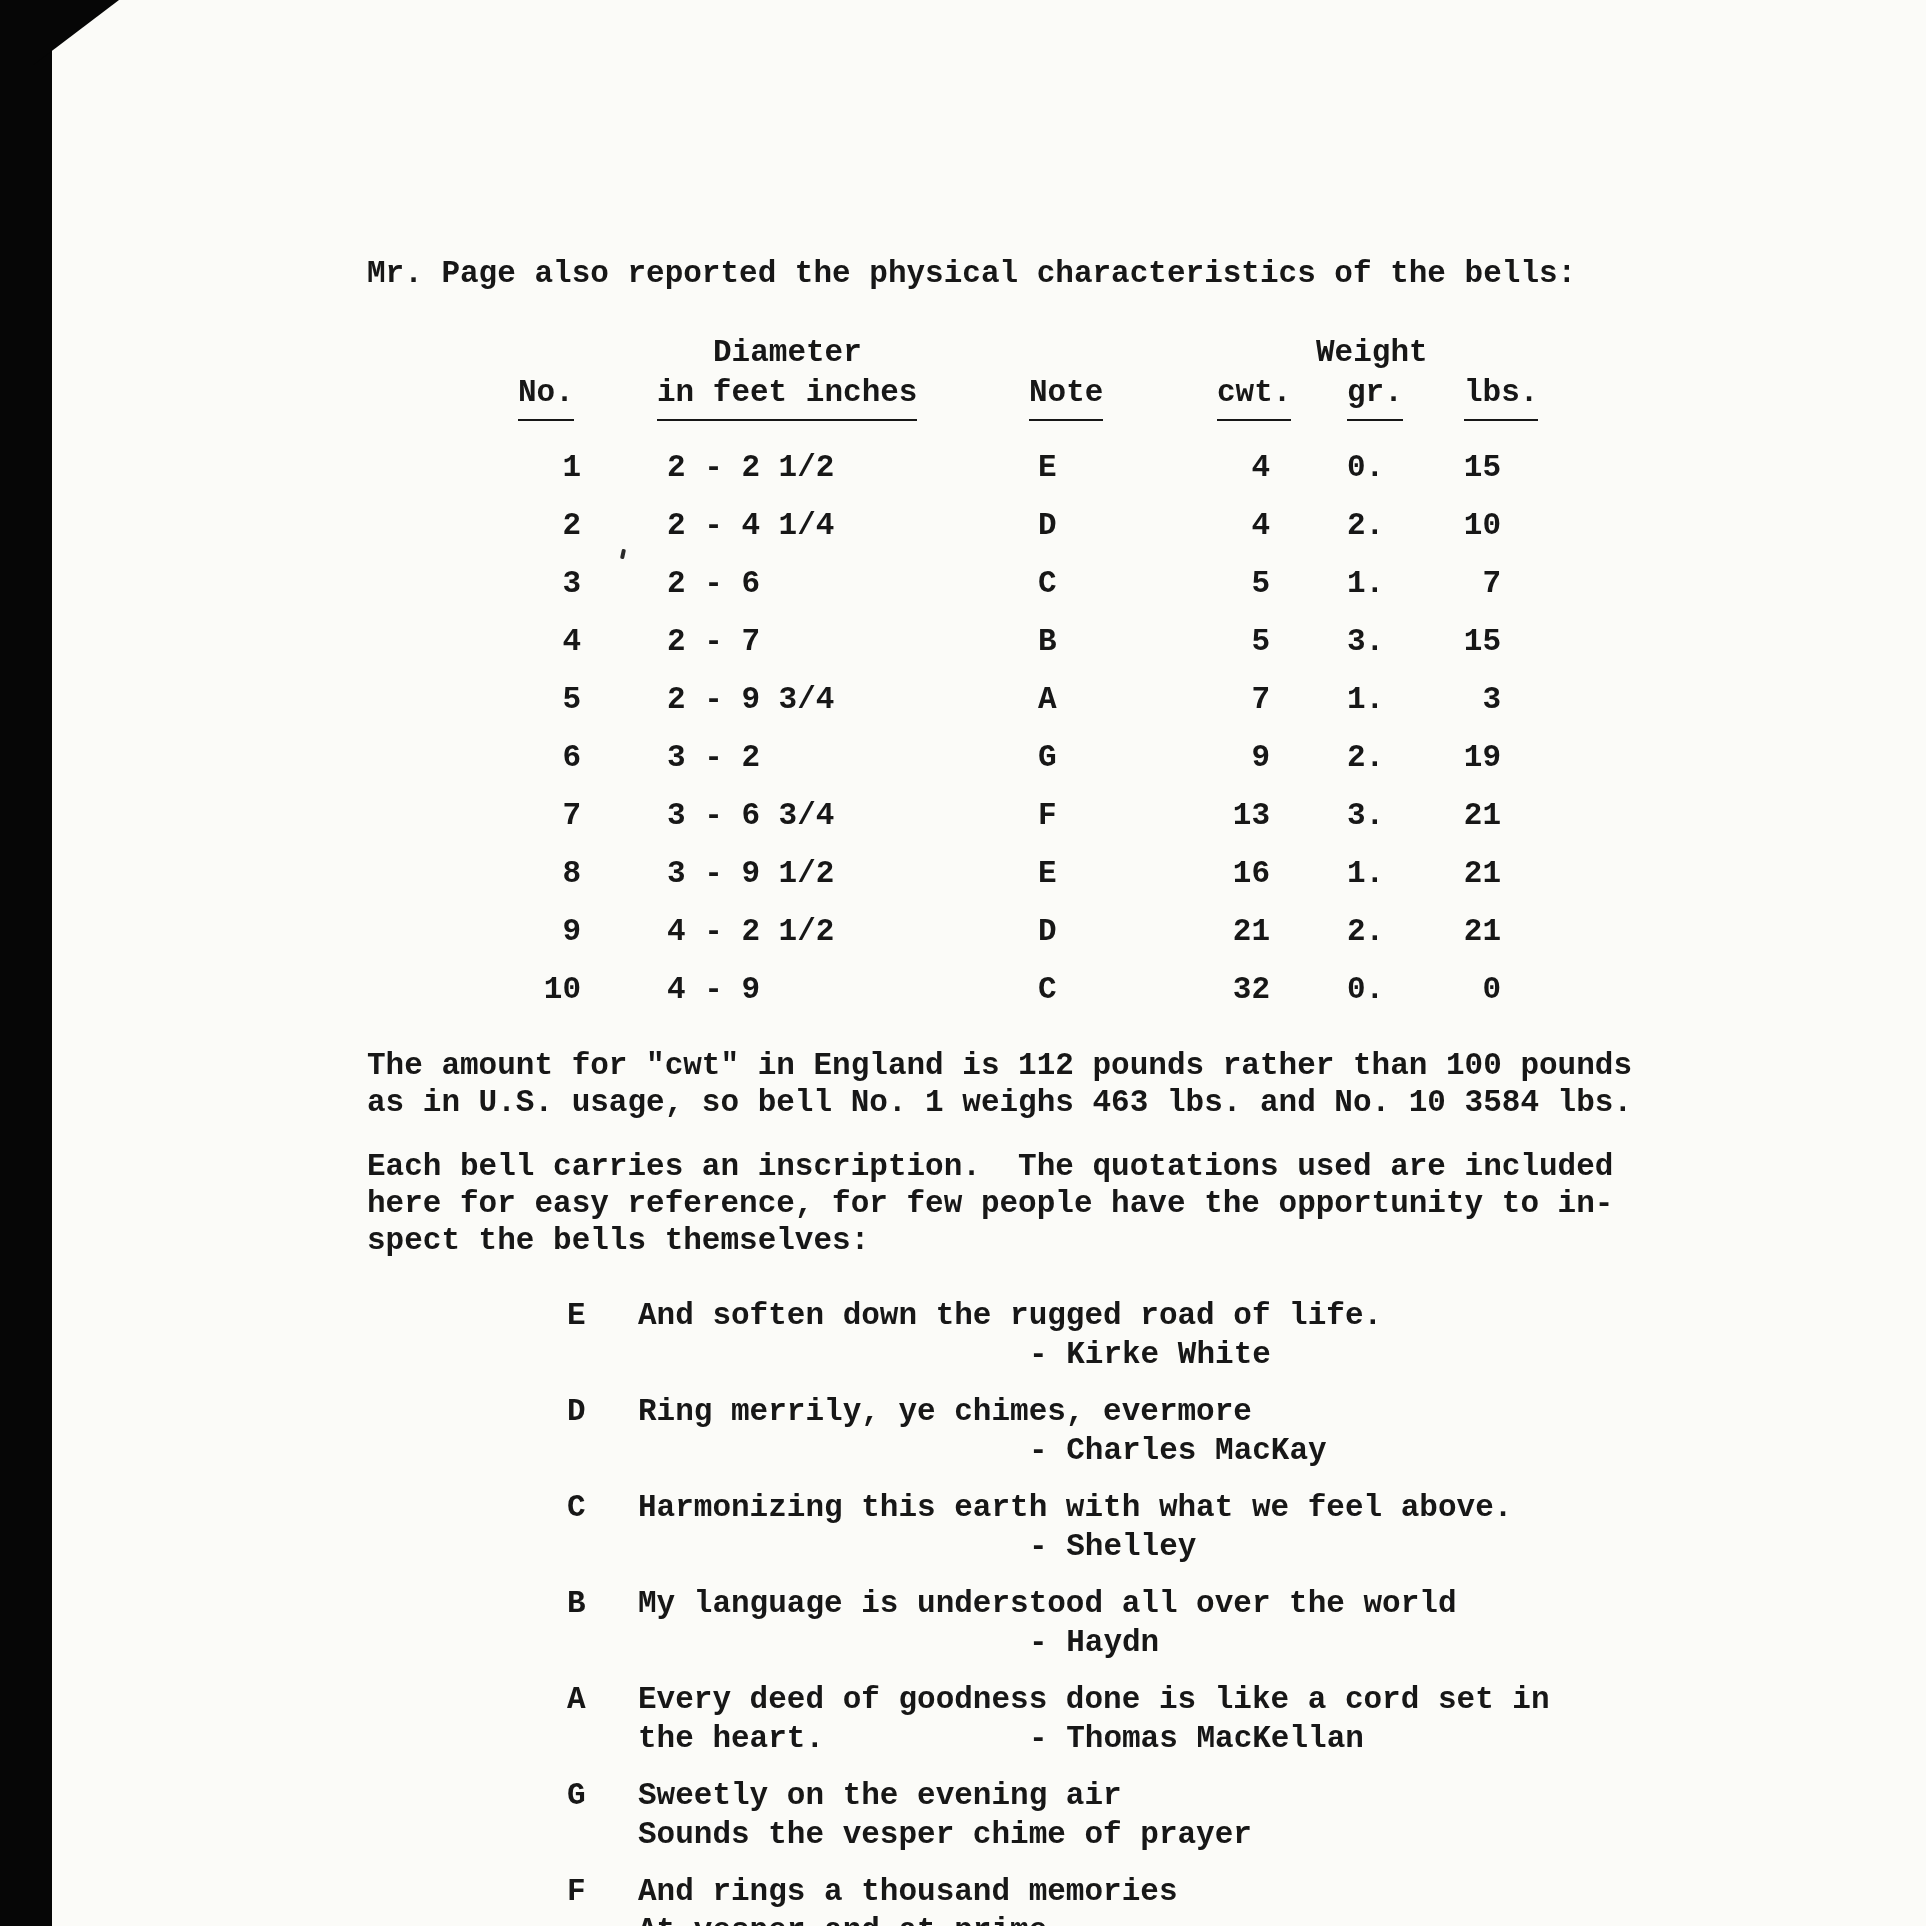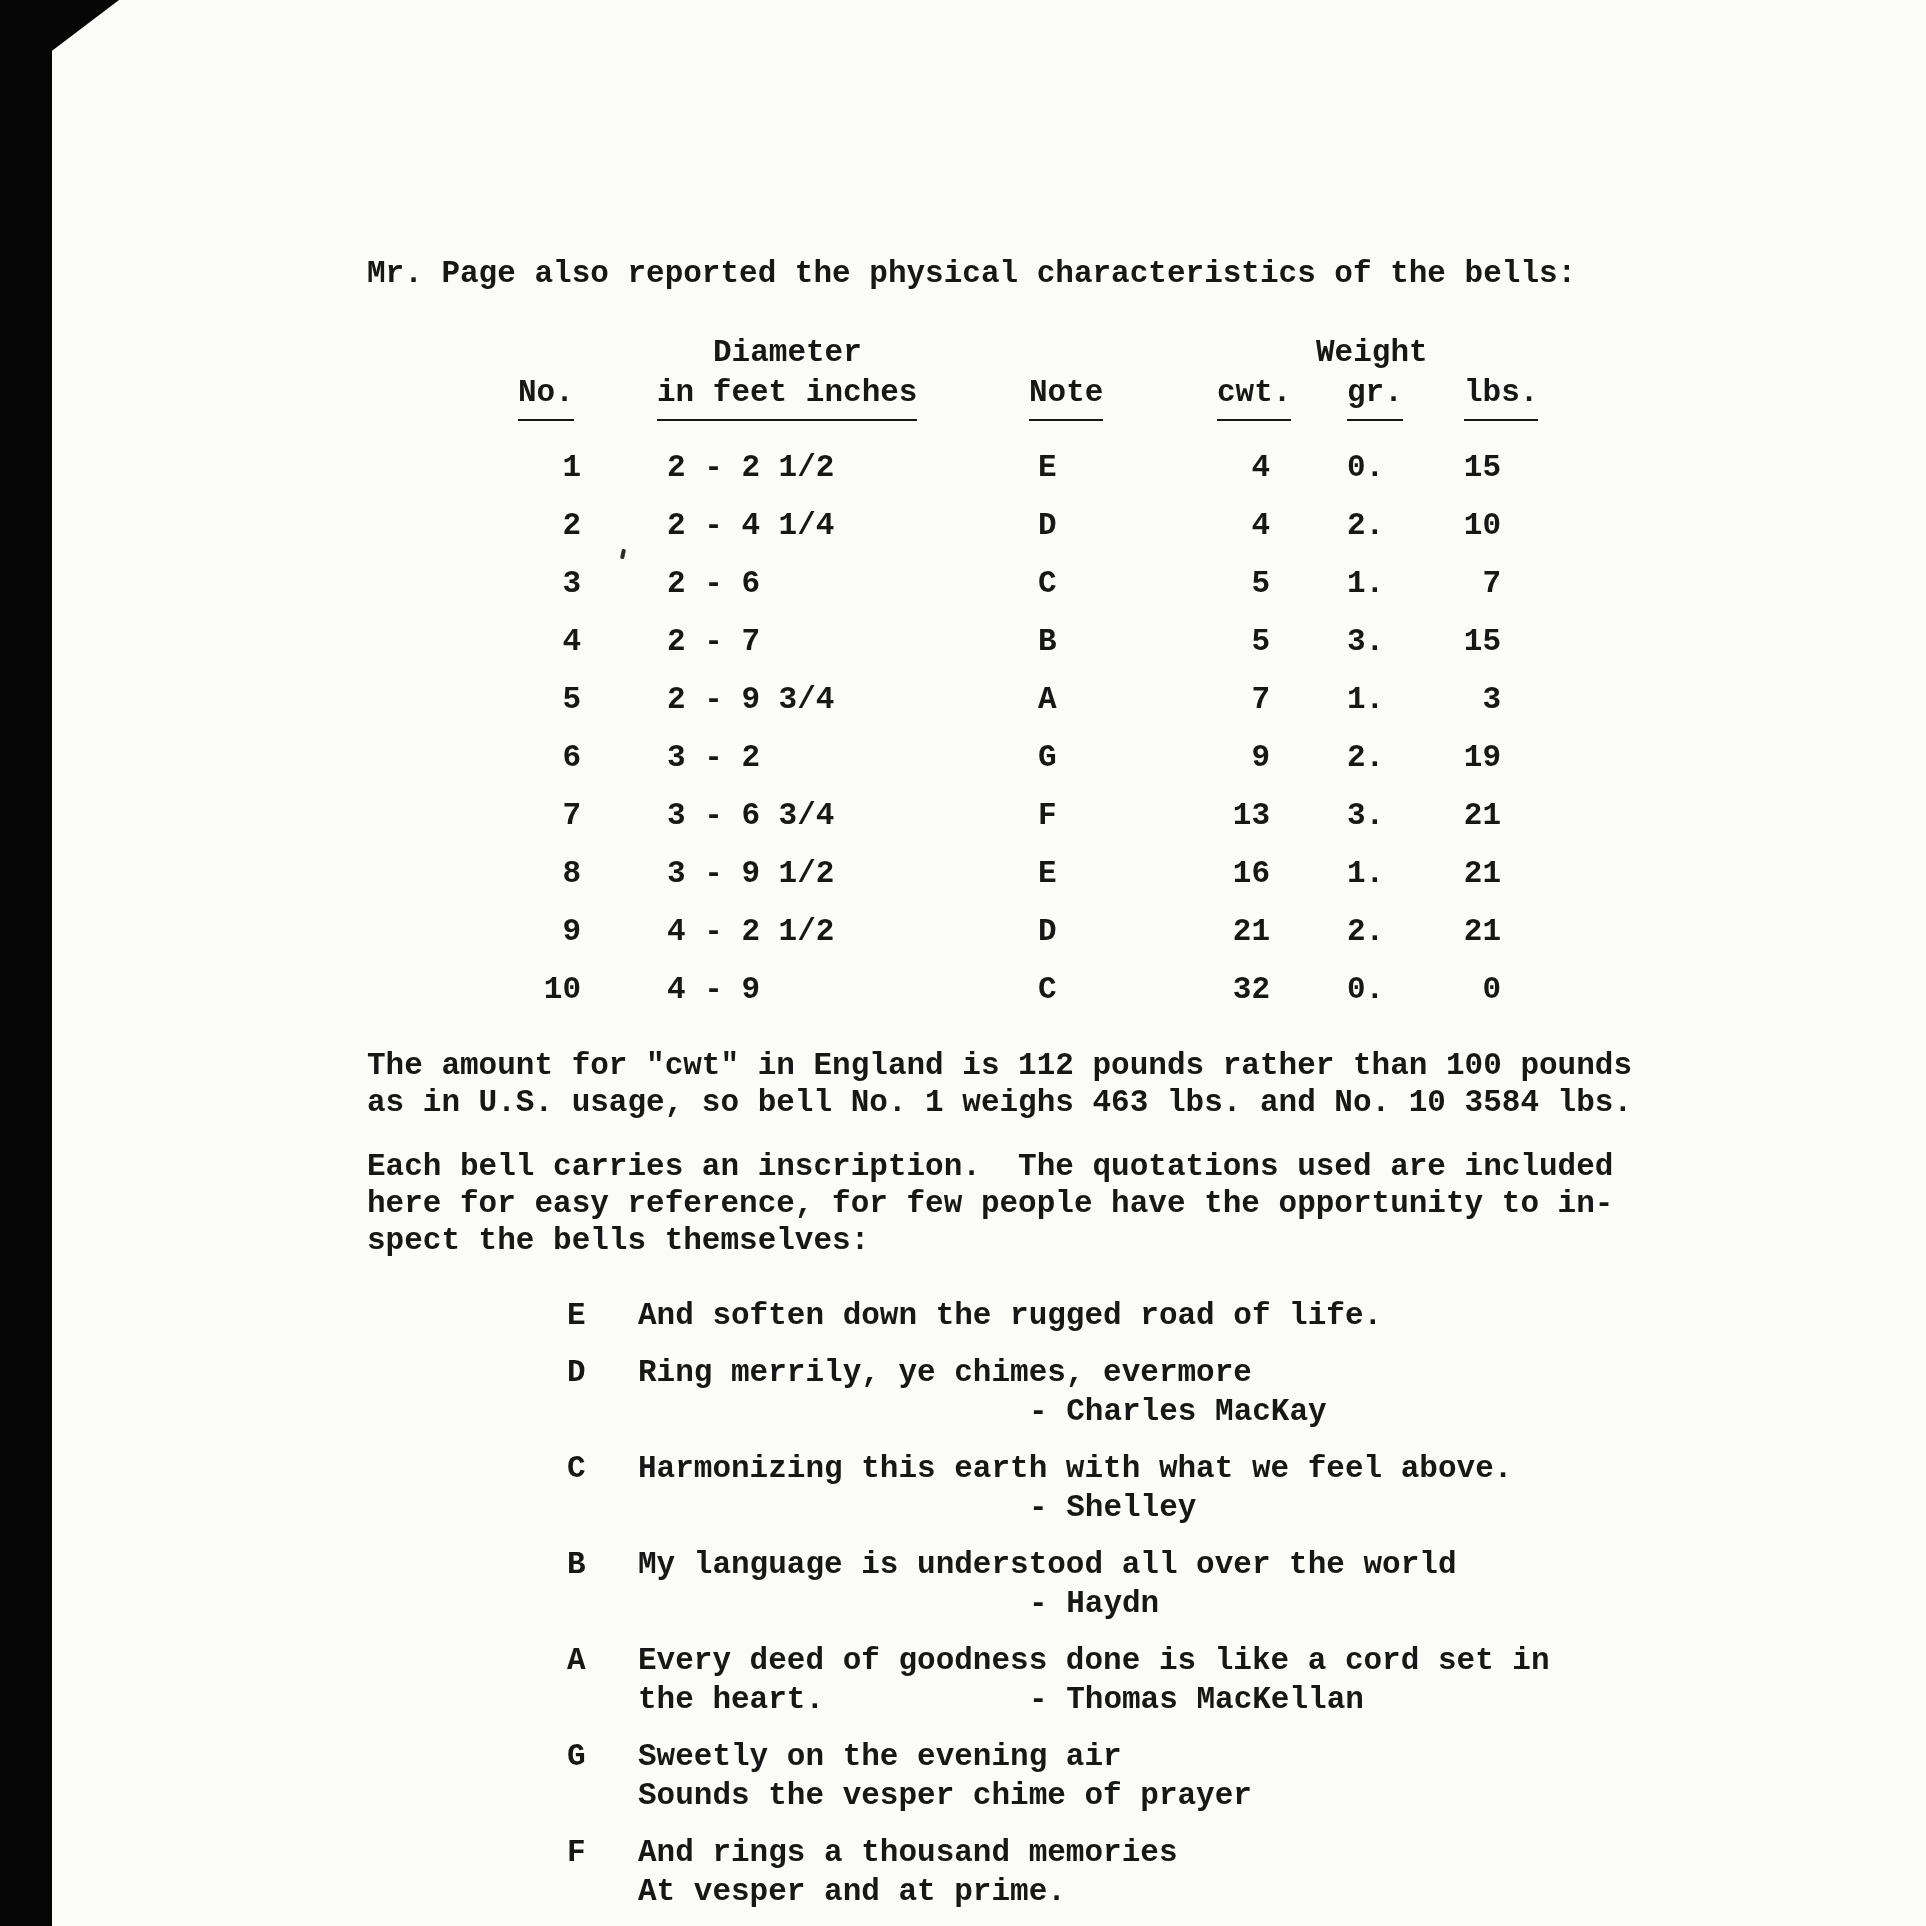--- a/index.html
+++ b/index.html
@@ -201,20 +201,21 @@
     <div class="para-insc">Each bell carries an inscription.  The quotations used are included
 here for easy reference, for few people have the opportunity to in-
 spect the bells themselves:</div>
 
     <div class="inscriptions">
 
       <div class="insc">
         <span class="insc-note">E</span>
         <div class="insc-body">
           <div class="iline">And soften down the rugged road of life.</div>
+          <div class="iattr">- Kirke White</div>
         </div>
       </div>
 
       <div class="insc">
         <span class="insc-note">D</span>
         <div class="insc-body">
           <div class="iline">Ring merrily, ye chimes, evermore</div>
           <div class="iattr">- Charles MacKay</div>
         </div>
       </div>

